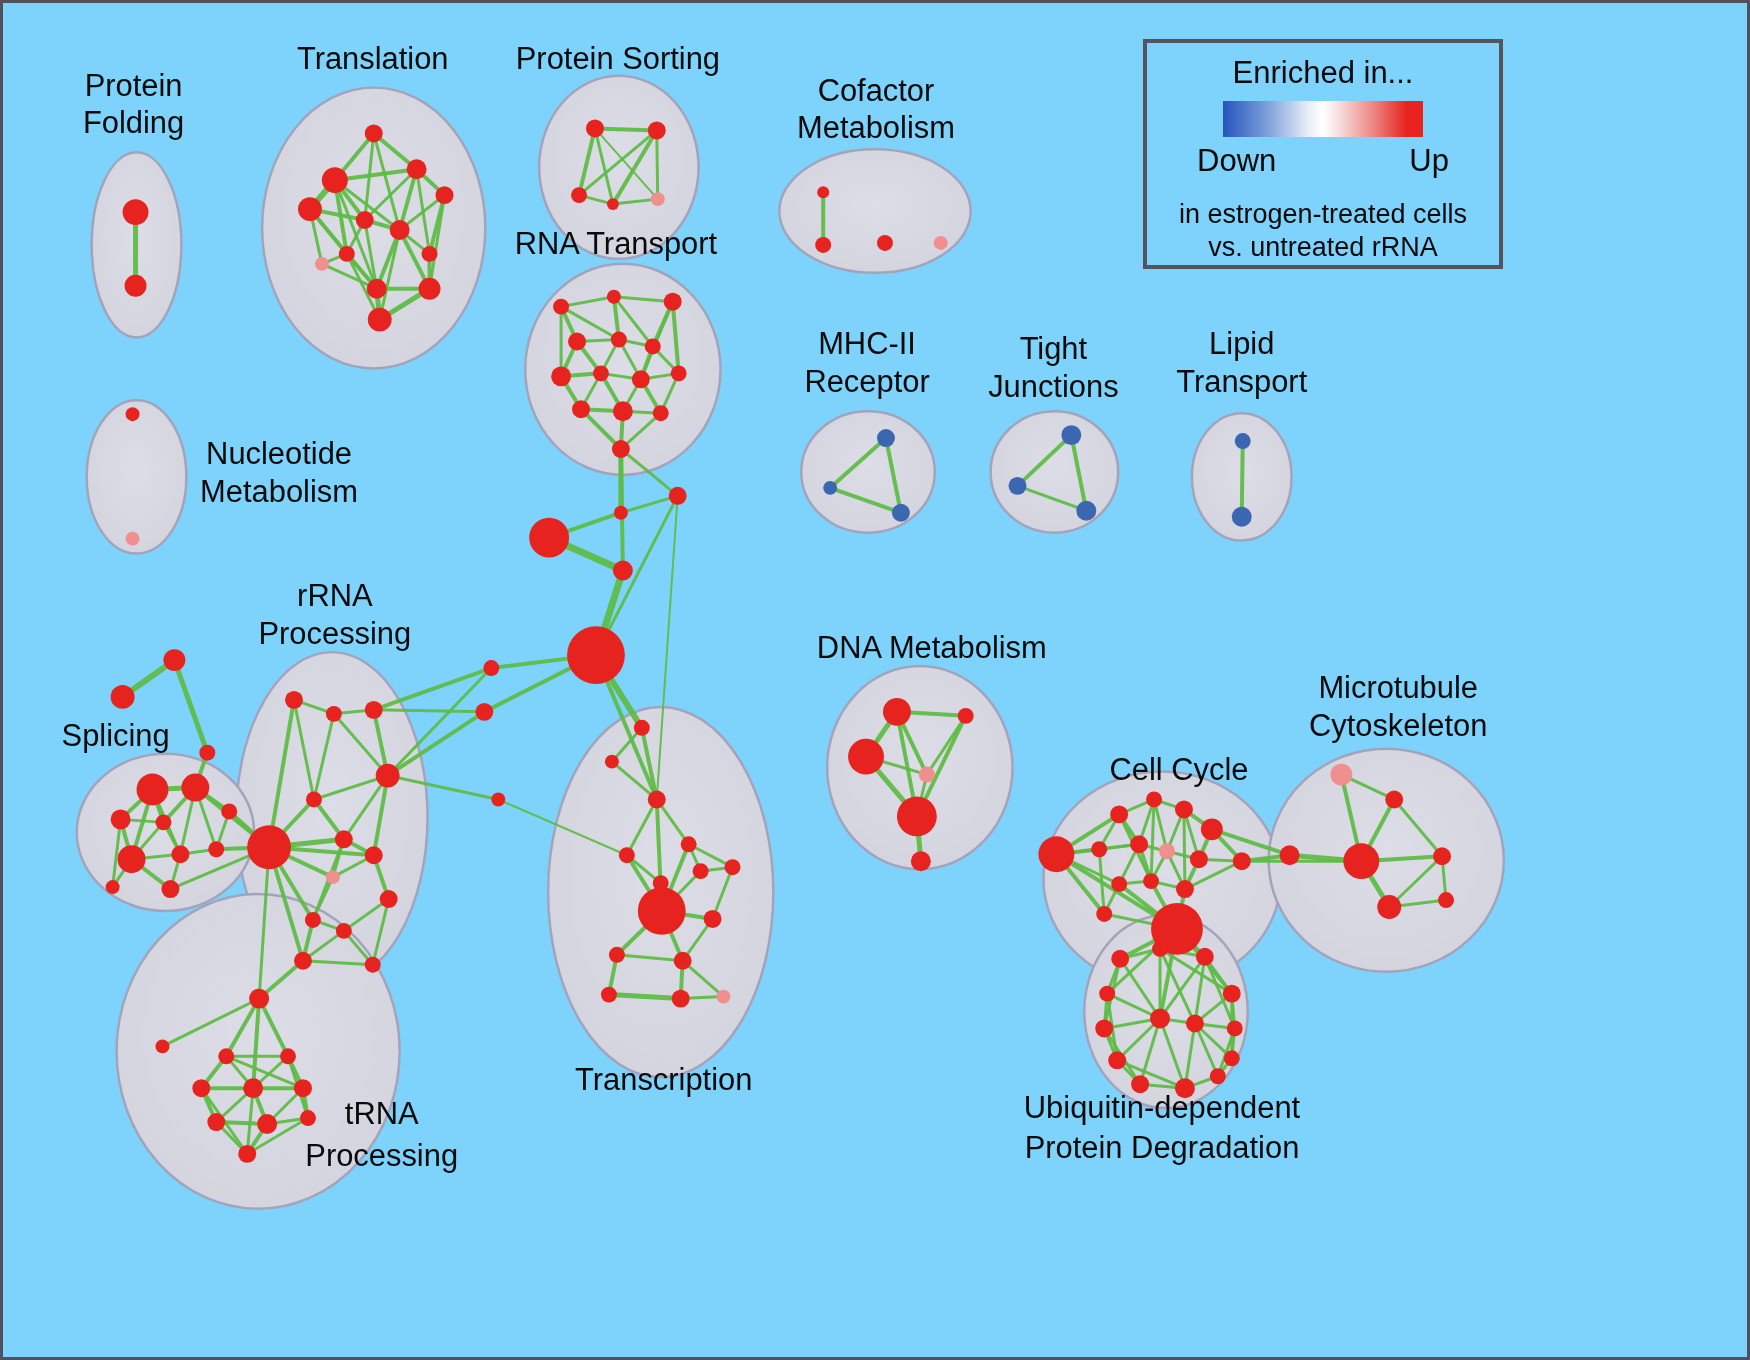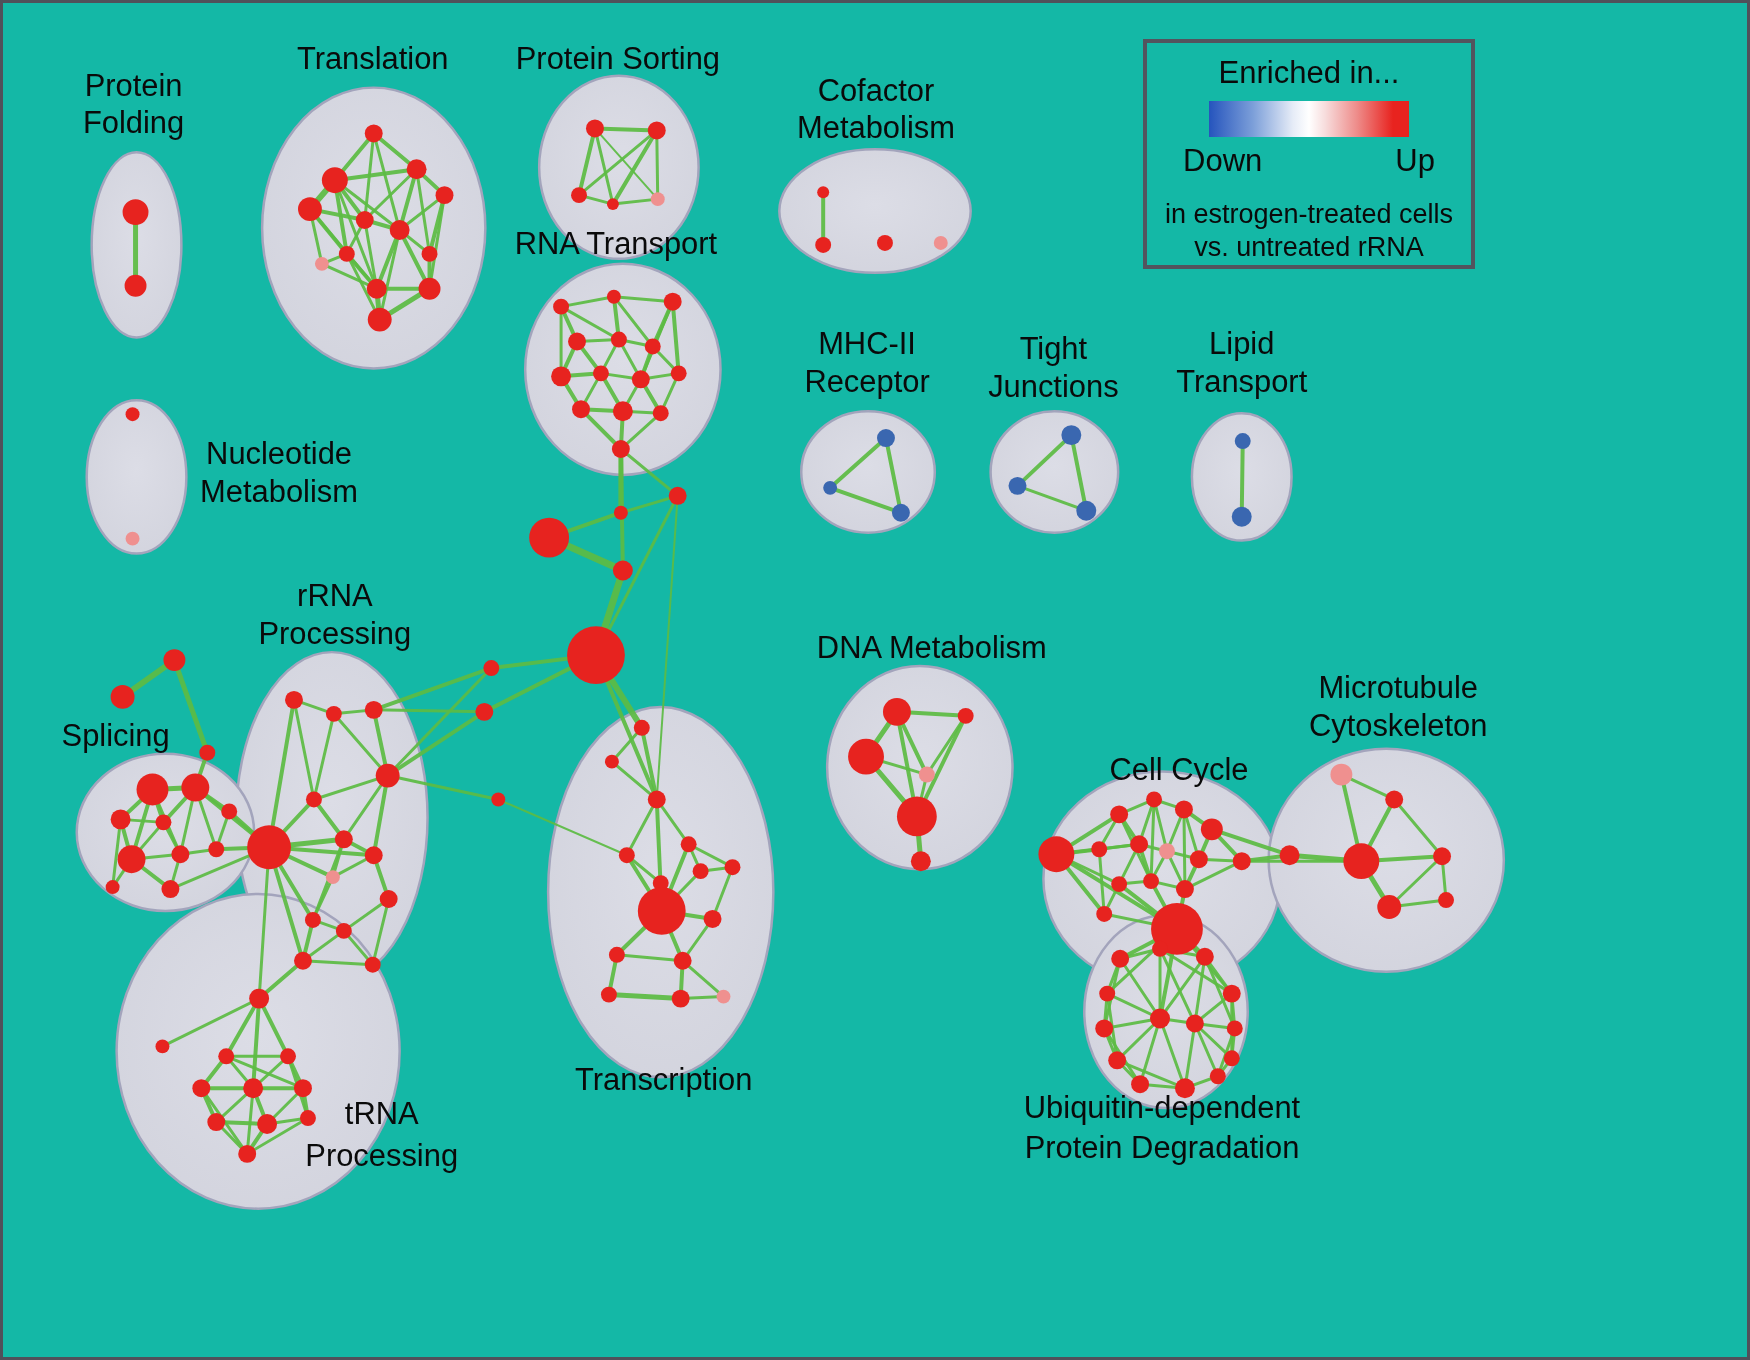--- a/index.html
+++ b/index.html
@@ -1,35 +1,35 @@
 <!DOCTYPE html>
 <html><head>
 <meta charset="utf-8">
 <style>
   * { margin: 0; padding: 0; box-sizing: border-box; }
   html, body { background: #aaacc2; font-family: "Liberation Sans", sans-serif; }
   .figure {
     position: relative;
     width: 1750px;
     height: 1360px;
-    background: #14b8a6;
+    background: #7dd3fc;
     border: 3px solid #50515a;
     overflow: hidden;
   }
   #network-svg { position: absolute; inset: 0; width: 100%; height: 100%; }
   .cluster-label {
     font-family: "Liberation Sans", sans-serif;
     font-size: 31px;
     fill: #0a0a0a;
   }
   .legend {
     position: absolute;
     left: 1140px;
     top: 36px;
-    width: 332px;
+    width: 360px;
     height: 230px;
     border: 4px solid #53545e;
     display: flex;
     flex-direction: column;
     align-items: center;
     padding-top: 12px;
     color: #0a0a0a;
   }
   .legend-title { font-size: 31px; }
   .legend-bar {

